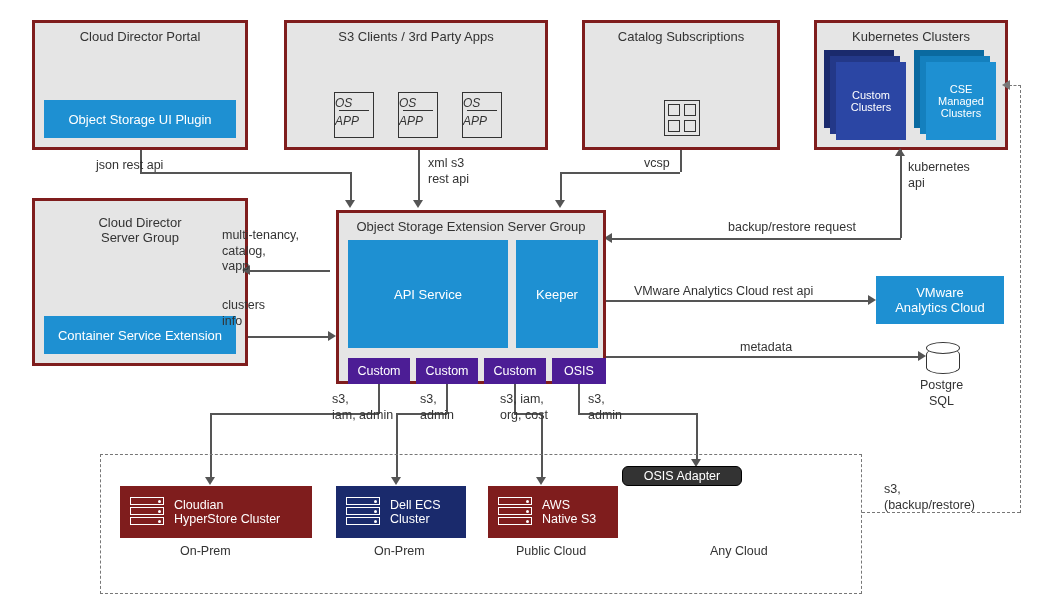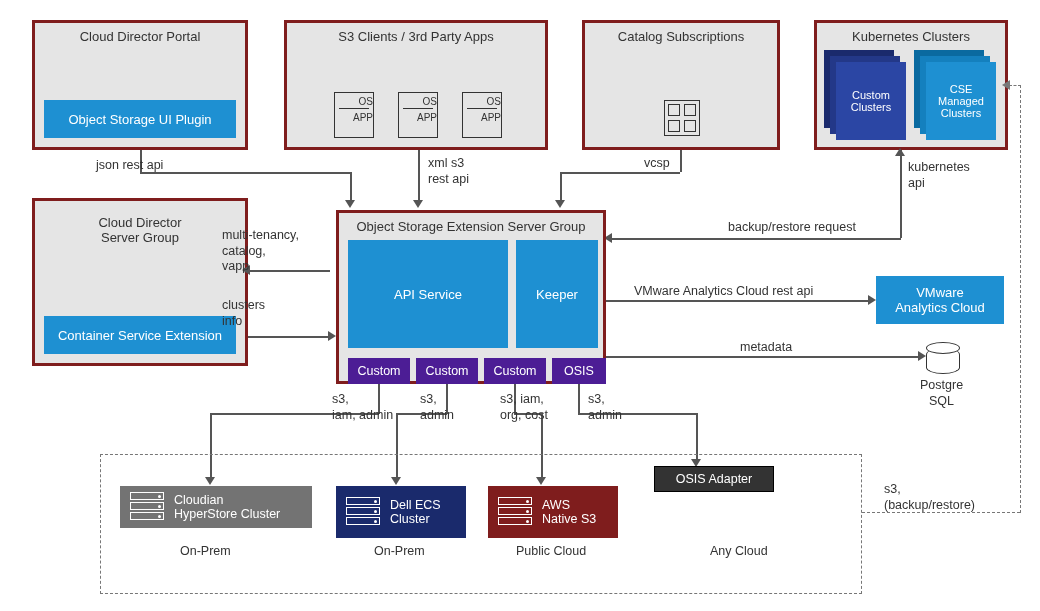--- a/index.html
+++ b/index.html
@@ -40,23 +40,24 @@
     position: absolute;
     font-size: 12.5px;
     color: #333;
     line-height: 1.25;
   }
   .osapp {
     position: absolute;
     width: 40px;
     height: 46px;
     border: 1.5px solid #333;
-    font-size: 10px;
-    text-align: right;
+    font-size: 12px;
+    text-align: left;
     line-height: 1.2;
+    font-style: italic;
   }
   .osapp .divider {
     border-top: 1px solid #333;
     margin: 0 4px;
   }
   .osapp .t { padding-top: 3px; }
   .catalog-icon {
     position: absolute;
     width: 36px;
     height: 36px;
@@ -334,21 +335,21 @@
 
   <div class="arrow arrow-v" style="left:578px; top:384px; height:30px;"></div>
   <div class="arrow arrow-h" style="left:578px; top:413px; width:118px;"></div>
   <div class="arrow arrow-v" style="left:696px; top:413px; height:48px;"></div>
   <div class="arrowhead ah-down" style="left:691px; top:459px;"></div>
   <div class="label" style="left:588px; top:392px; white-space:pre;">s3,
 admin</div>
 
   <div class="dashed-box" style="left:100px; top:454px; width:762px; height:140px;"></div>
 
-  <div class="backend-card" style="left:120px; top:486px; width:192px; height:42px; background:#737373;">
+  <div class="backend-card" style="left:120px; top:486px; width:192px; height:52px; background:#7f1d1d;">
     <div class="server-icon">
       <div class="bar"></div>
         <div class="bar"></div>
         <div class="bar"></div>
     </div>
     <div style="white-space:pre;">Cloudian
 HyperStore Cluster</div>
   </div>
   <div class="backend-label" style="left:180px; top:544px;">On-Prem</div>
 
@@ -369,21 +370,21 @@
         <div class="bar"></div>
         <div class="bar"></div>
     </div>
     <div style="white-space:pre;">AWS
 Native S3</div>
   </div>
   <div class="backend-label" style="left:516px; top:544px;">Public Cloud</div>
 
   <div class="backend-label" style="left:710px; top:544px;">Any Cloud</div>
 
-  <div class="osis-adapter" style="left:654px; top:466px; width:120px; height:26px;">OSIS Adapter</div>
+  <div class="osis-adapter" style="left:622px; top:466px; width:120px; height:20px;border-radius:6px;">OSIS Adapter</div>
 
   <div class="dashed-line-h" style="left:862px; top:512px; width:158px;"></div>
   <div class="dashed-line-v" style="left:1020px; top:85px; height:428px;"></div>
   <div class="dashed-line-h" style="left:1009px; top:85px; width:12px;"></div>
   <div class="arrowhead ah-left" style="left:1002px; top:80px; border-right-color:#777;"></div>
   <div class="label" style="left:884px; top:482px; white-space:pre;">s3,
 (backup/restore)</div>
 
 </div>
 

